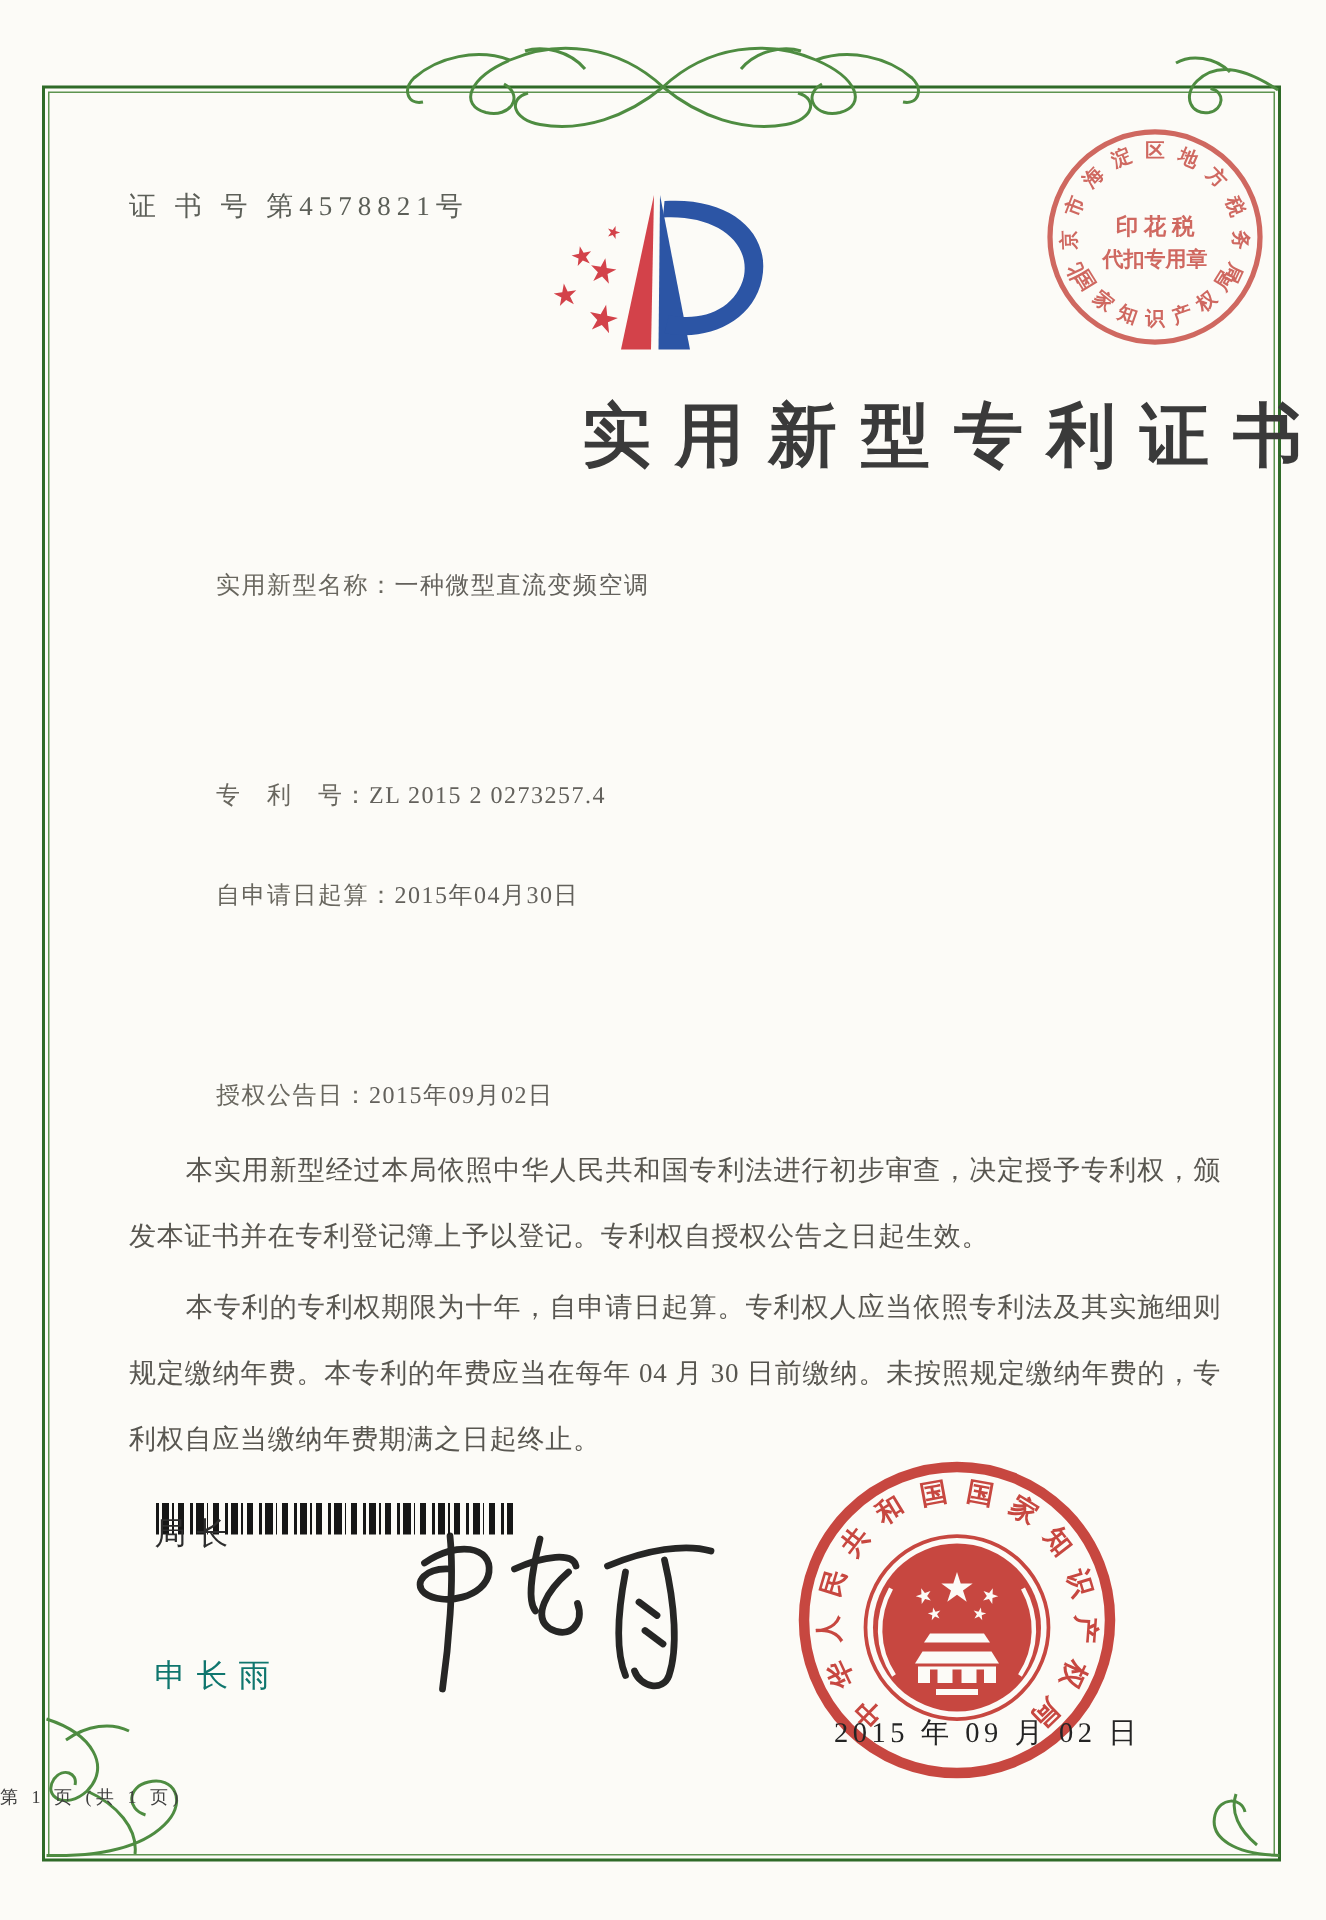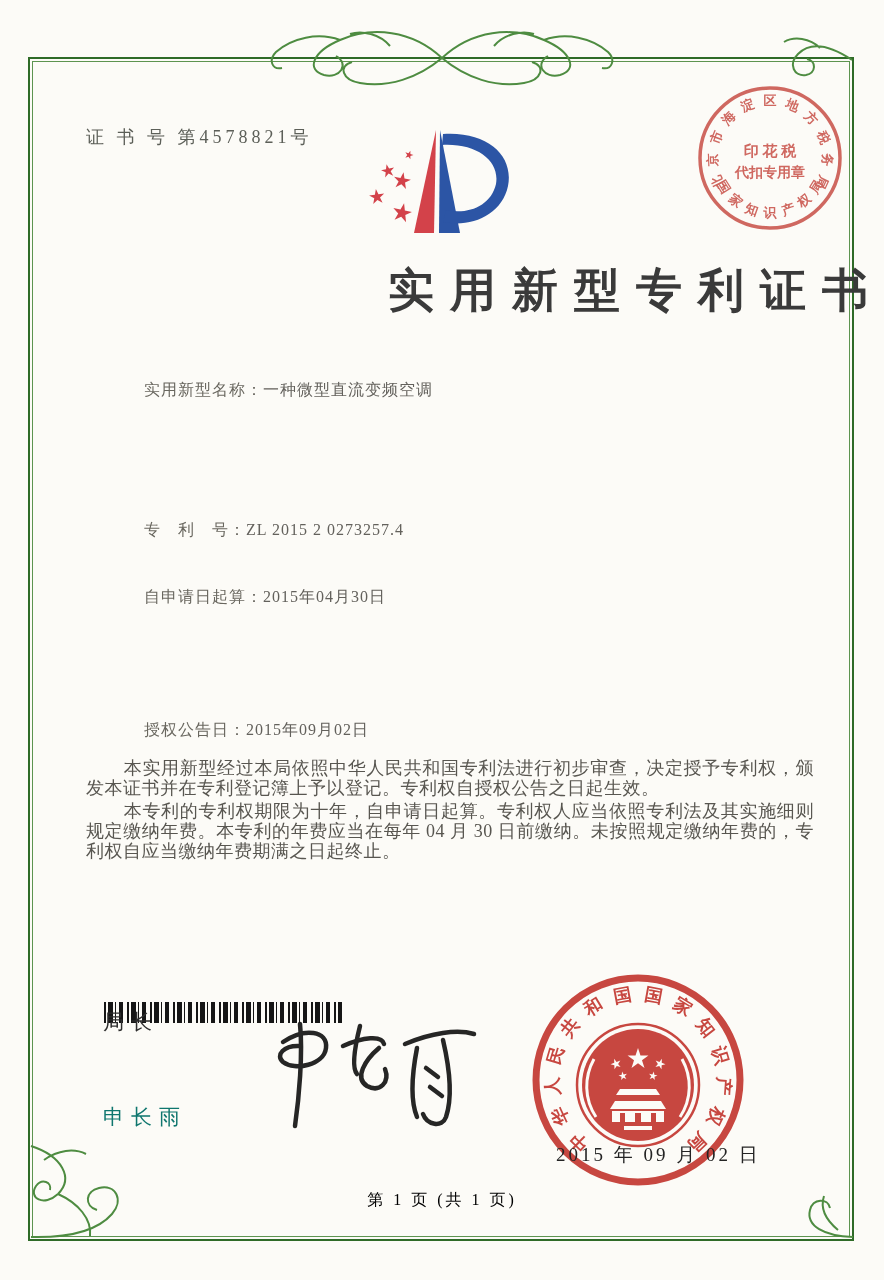--- a/index.html
+++ b/index.html
@@ -11,34 +11,34 @@
   .ornaments{position:absolute;left:0;top:0;pointer-events:none;}
   .cert-no{position:absolute;left:86px;top:125px;font-size:18px;letter-spacing:4px;color:#5c5f58;}
   .logo{position:absolute;left:350px;top:118px;}
   .tax-seal{position:absolute;left:688px;top:82px;opacity:.88;}
   .title{position:absolute;left:0;top:260px;width:100%;margin:0;text-align:right;
         font-size:46px;font-weight:bold;letter-spacing:16px;color:#3a3a3a;text-indent:16px;}
   .field-row{position:absolute;left:104px;font-size:16px;color:#666460;letter-spacing:1px;white-space:nowrap;margin-left:40px;}
   .field-label{color:#69675f;}
   .field-value{color:#63615c;}
   .paras{position:absolute;left:86px;top:758px;width:728px;}
-  .paras p{margin:0 0 3px 0;font-size:18px;line-height:20px;color:#585650;
+  .paras p{margin:0 0 3px 0;font-size:18px;line-height:44px;color:#585650;
         text-indent:2.1em;letter-spacing:.5px;text-align:justify;}
   .barcode{position:absolute;left:104px;top:1002px;width:238px;height:21px;
         background:repeating-linear-gradient(90deg,#161616 0 2px,transparent 2px 4px,
         #161616 4px 9px,transparent 9px 11px,#161616 11px 12px,transparent 12px 15px,
         #161616 15px 19px,transparent 19px 23px);}
   .signer-title{position:absolute;left:103px;top:1008px;font-size:21px;letter-spacing:7px;color:#2d2d2d;}
   .signer-name{position:absolute;left:103px;top:1103px;font-size:21px;letter-spacing:7px;color:#0f766e;}
   .signature{position:absolute;left:255px;top:1012px;}
   .office-seal{position:absolute;left:518px;top:963px;opacity:.93;}
   .seal-date{position:absolute;left:556px;top:1142px;font-size:19px;letter-spacing:3px;
         color:#242424;z-index:5;}
-  .footer{position:absolute;left:0;top:1190px;width:100%;text-align:center;
-        font-size:16px;letter-spacing:3px;color:#000000;}
+  .footer{position:absolute;left:0;top:1190px;width:100%;text-align:left;
+        font-size:12px;letter-spacing:3px;color:#404040;}
 </style>
 </head>
 <body>
 
 <div class="page">
 
   <div class="frame-outer">
     <div class="frame-inner"></div>
   </div>
 

